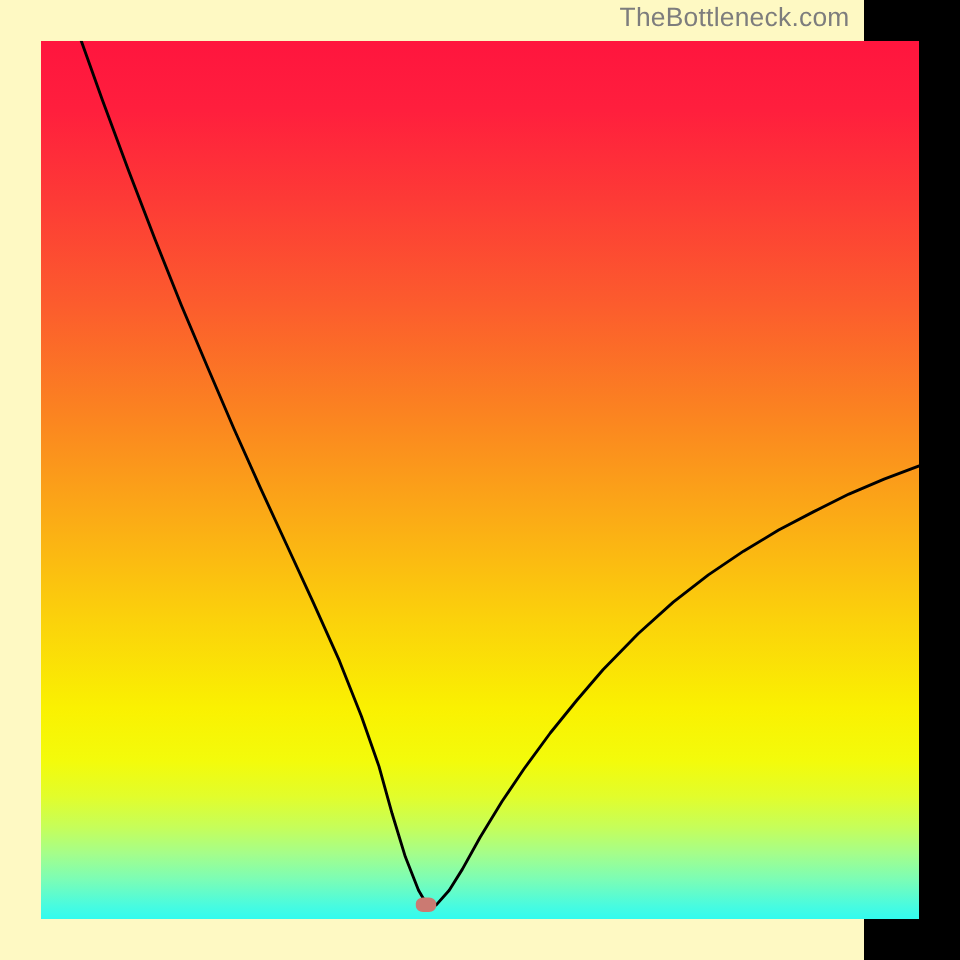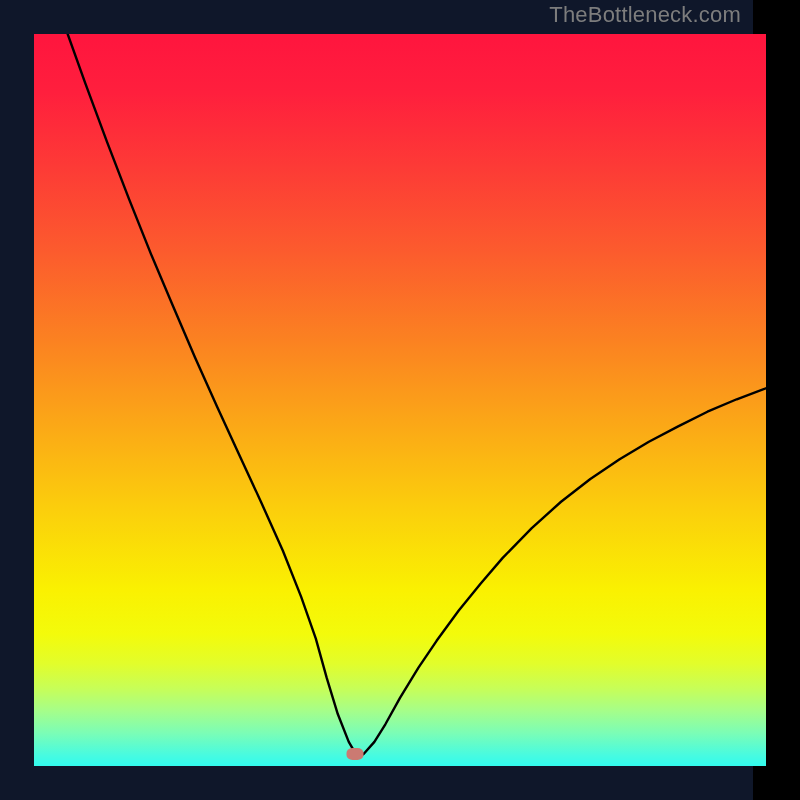--- a/index.html
+++ b/index.html
@@ -10,22 +10,21 @@
     background: #000;
     overflow: hidden;
     font-family: Arial, Helvetica, sans-serif;
   }
   .frame {
     position: absolute;
     left: 0;
     top: 0;
     width: 720px;
     height: 800px;
-    background: #0f172a;
-    padding-left: 33px;
+    background: #fef9c3;
   }
   .watermark {
     position: absolute;
     top: 2px;
     right: 12px;
     color: #7d7d7d;
     font-size: 22px;
     font-weight: 500;
     letter-spacing: 0.2px;
     z-index: 5;

